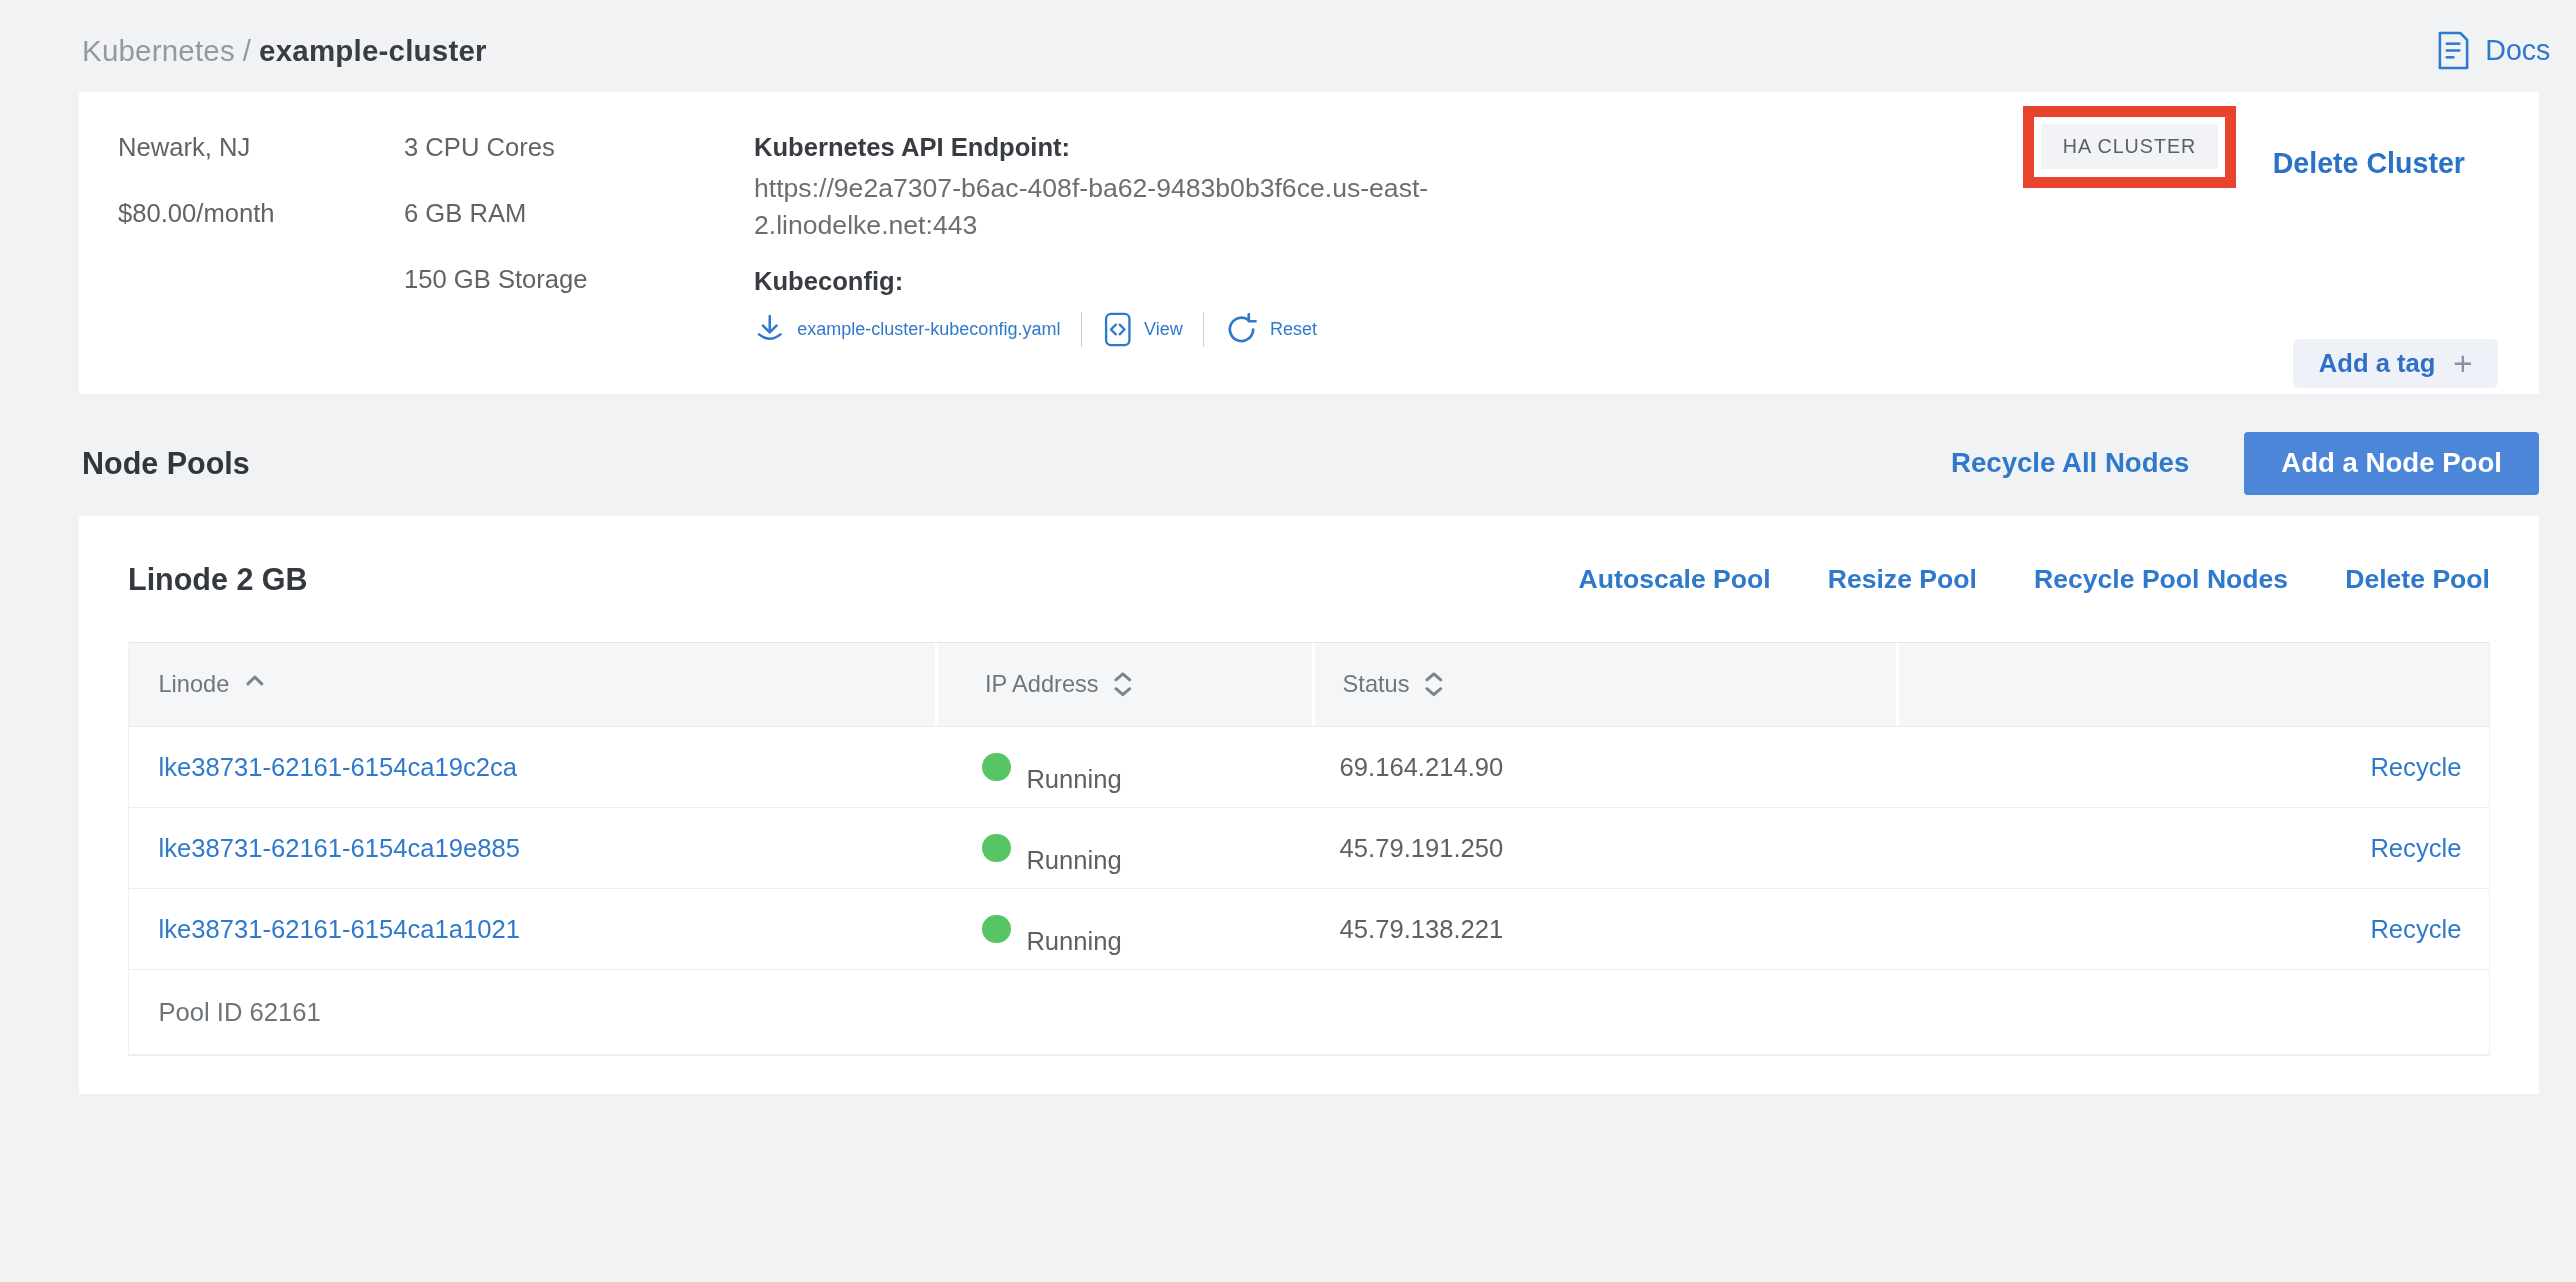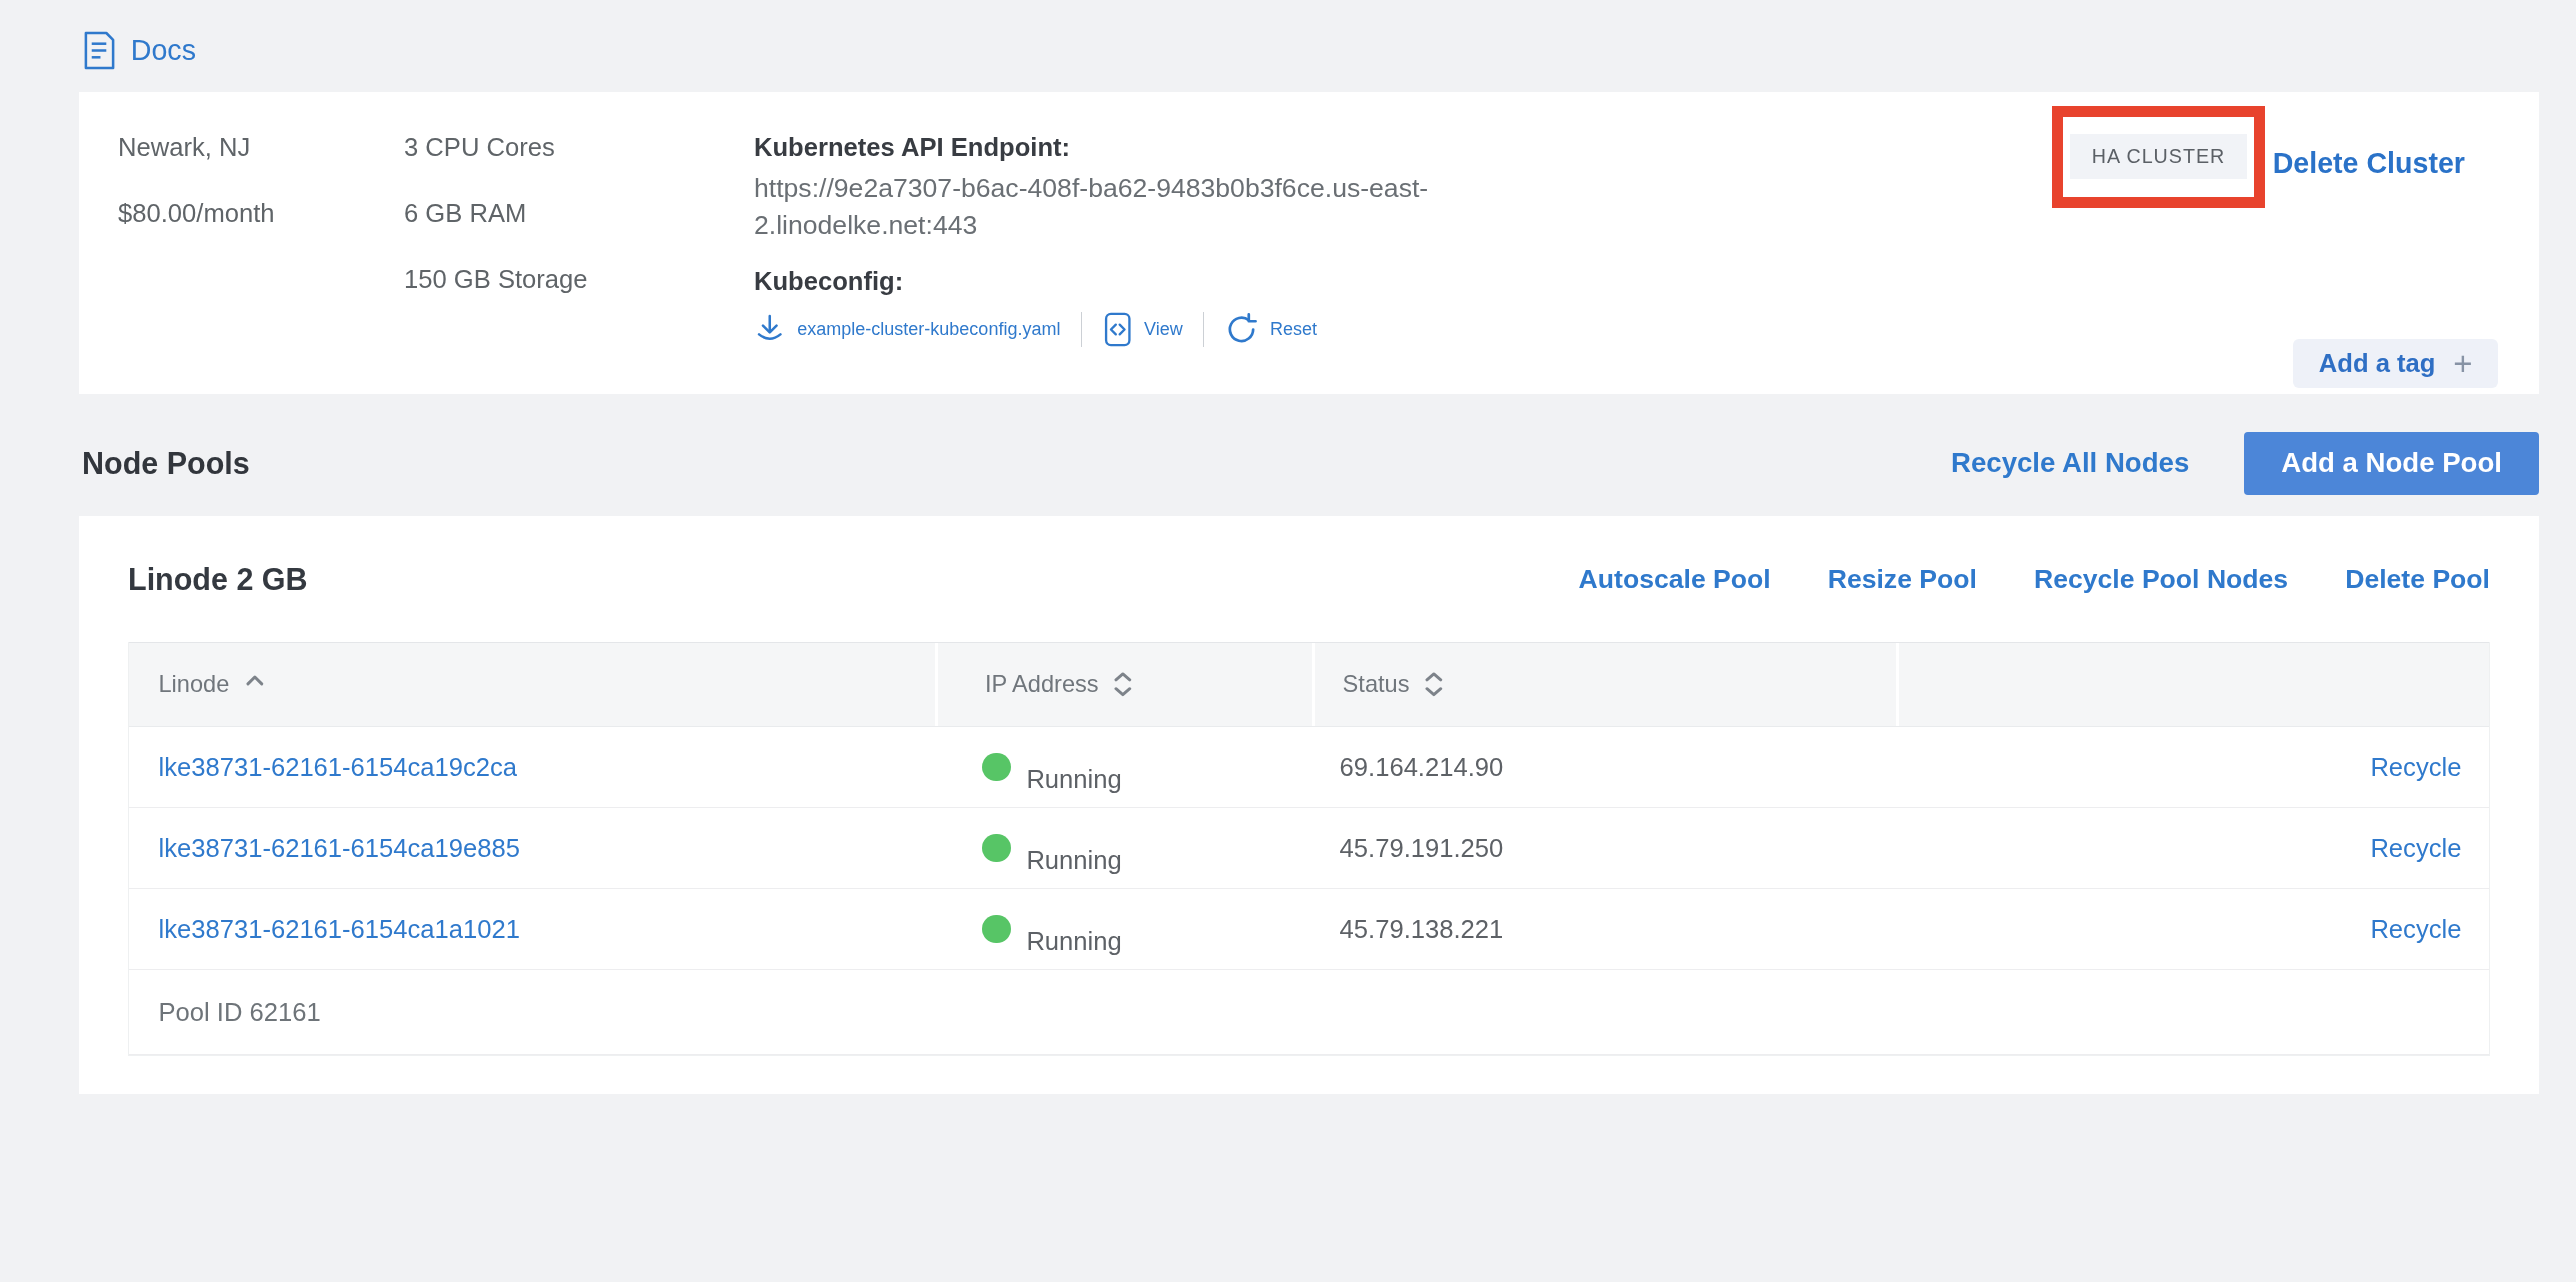--- a/index.html
+++ b/index.html
@@ -27,21 +27,21 @@
   .col-b{ width:350px; }
   .col-c{ width:886px; }
   .bold-label{ font-weight:bold; color:#383c42; font-size:25.6px; }
   .api-url{ max-width:748px; font-size:26.6px; line-height:37px; color:#6a6f74;
             overflow-wrap:break-word; margin-top:7.9px; }
   .kube-label{ margin-top:23.6px; }
   .kube-row{ display:flex; align-items:center; margin-top:15.8px; gap:14.8px; }
   .kube-row .link{ font-size:18px; color:#2f79cc; cursor:pointer; display:flex; align-items:center; gap:11.8px; }
   .vsep{ width:1px; height:35px; background:#ccd0d5; margin:0 5.9px; }
   
-  .ha-highlight{ position:absolute; top:13.8px; right:274px; width:213px; height:102px;
+  .ha-highlight{ position:absolute; top:13.8px; right:303px; width:213px; height:82px;
                  border:11.8px solid #e8432d; display:flex; align-items:center; justify-content:center; }
   .ha-chip{ background:#f1f3f7; height:45px; padding:0 21.7px; display:flex; align-items:center;
             font-size:19.7px; letter-spacing:1px; color:#5b6066; }
   .delete-cluster{ position:absolute; top:55px; right:74px; font-size:28.6px; font-weight:bold;
                    color:#2a72c8; cursor:pointer; }
   .add-tag{ position:absolute; right:41px; bottom:6px; height:49px; padding:0 25.6px;
             background:#eef1f8; border-radius:5.9px; display:flex; align-items:center; gap:17.7px; cursor:pointer; }
   .add-tag .tag-label{ font-size:25.6px; font-weight:bold; color:#2f6fc4; }
   .add-tag .plus{ font-size:33px; font-weight:300; color:#8793a5; line-height:1; }
   
@@ -79,20 +79,23 @@
   .pool-id-row{ height:85px; display:flex; align-items:center; padding-left:29.5px;
                 font-size:25.6px; color:#6e7479; background:#fff; border-bottom:1px solid #ededef; }
   svg{ display:block; }
 </style>
 </head>
 <body>
 
 <div class="page">
 
   <div class="topbar">
+    <div class="breadcrumb">
+      <span class="crumb-section">Kubernetes</span><span class="crumb-sep">/</span><span class="crumb-current">example-cluster</span>
+    </div>
     <div class="docs-link">
       <svg width="35" height="41" viewBox="0 0 36 42" fill="none" stroke="#2f79cc" stroke-width="2.6">
         <path d="M4 3 H25 L32 10 V39 H4 Z" stroke-linejoin="round"></path>
         <line x1="10" y1="14" x2="25" y2="14"></line>
         <line x1="10" y1="21" x2="25" y2="21"></line>
         <line x1="10" y1="28" x2="19" y2="28"></line>
       </svg>
       <span>Docs</span>
     </div>
   </div>

